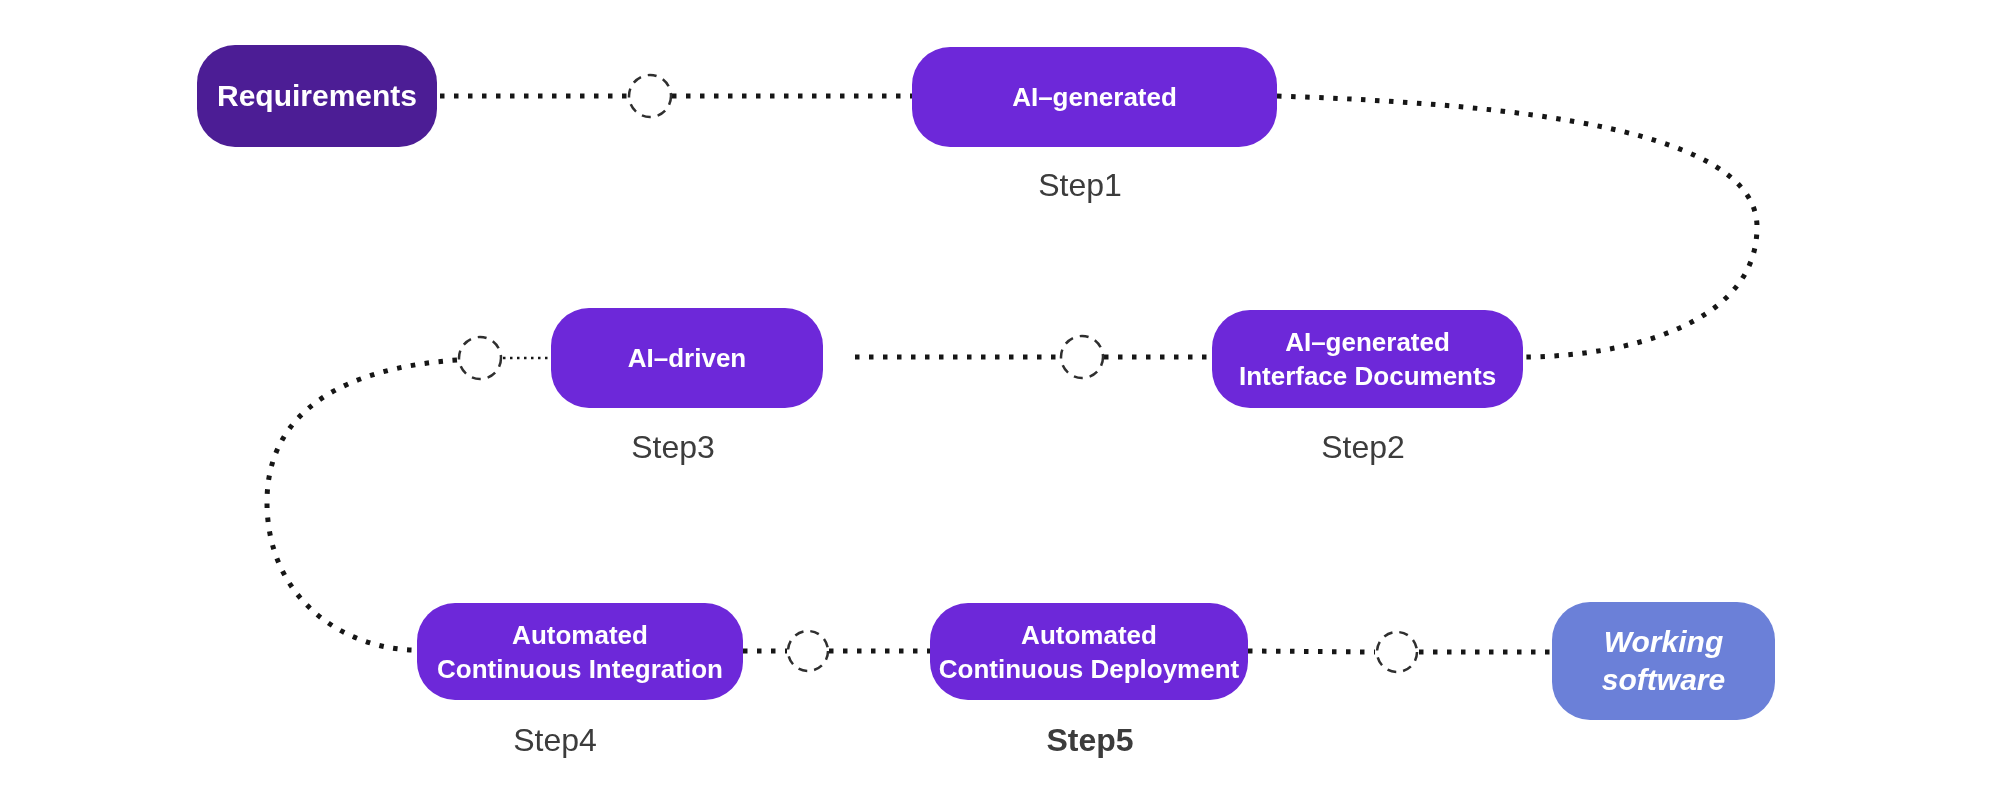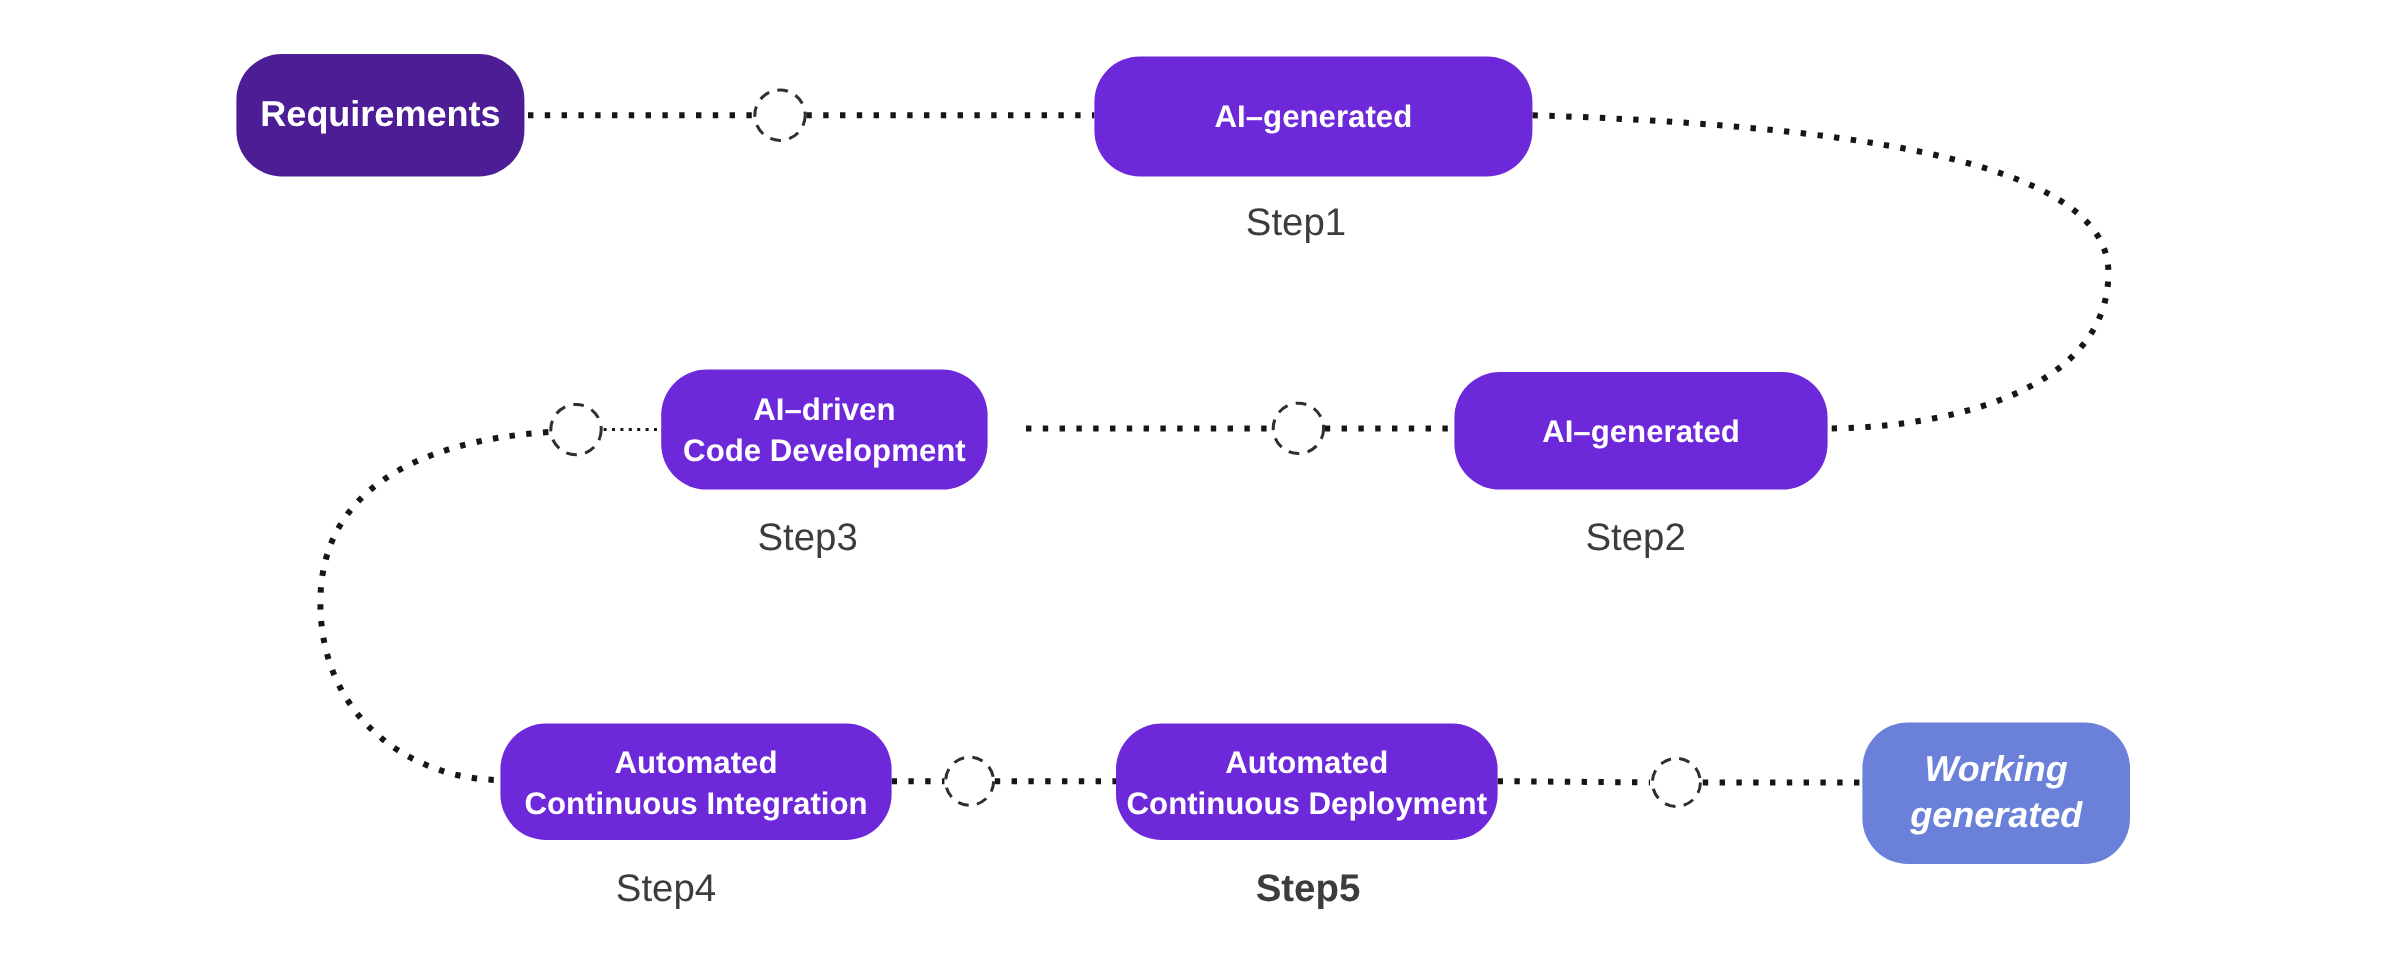--- a/index.html
+++ b/index.html
@@ -112,39 +112,39 @@
     <span class="line">Requirements</span>
   </div>
 
   <div class="pill green" style="left:912px; top:47px; width:365px; height:100px;">
     <span class="line">AI–generated</span>
   </div>
   <div class="step-label" style="left:970px; top:167px;">Step1</div>
 
   <div class="pill green" style="left:551px; top:308px; width:272px; height:100px;">
     <span class="line">AI–driven</span>
-    <span class="line">Code Development</span>
   </div>
   <div class="step-label" style="left:563px; top:429px;">Step3</div>
 
   <div class="pill green" style="left:1212px; top:310px; width:311px; height:98px;">
     <span class="line">AI–generated</span>
+    <span class="line">Interface Documents</span>
   </div>
   <div class="step-label" style="left:1253px; top:429px;">Step2</div>
 
   <div class="pill green" style="left:417px; top:603px; width:326px; height:97px;">
     <span class="line">Automated</span>
     <span class="line">Continuous Integration</span>
   </div>
   <div class="step-label" style="left:445px; top:722px;">Step4</div>
 
   <div class="pill green" style="left:930px; top:603px; width:318px; height:97px;">
     <span class="line">Automated</span>
     <span class="line">Continuous Deployment</span>
   </div>
   <div class="step-label" style="left:980px; top:722px;font-weight:bold;">Step5</div>
 
   <div class="pill blue big" style="left:1552px; top:602px; width:223px; height:118px;font-style:italic;">
     <span class="line">Working</span>
-    <span class="line">generated</span>
+    <span class="line">software</span>
   </div>
 
 </div>
 
 </body></html>

